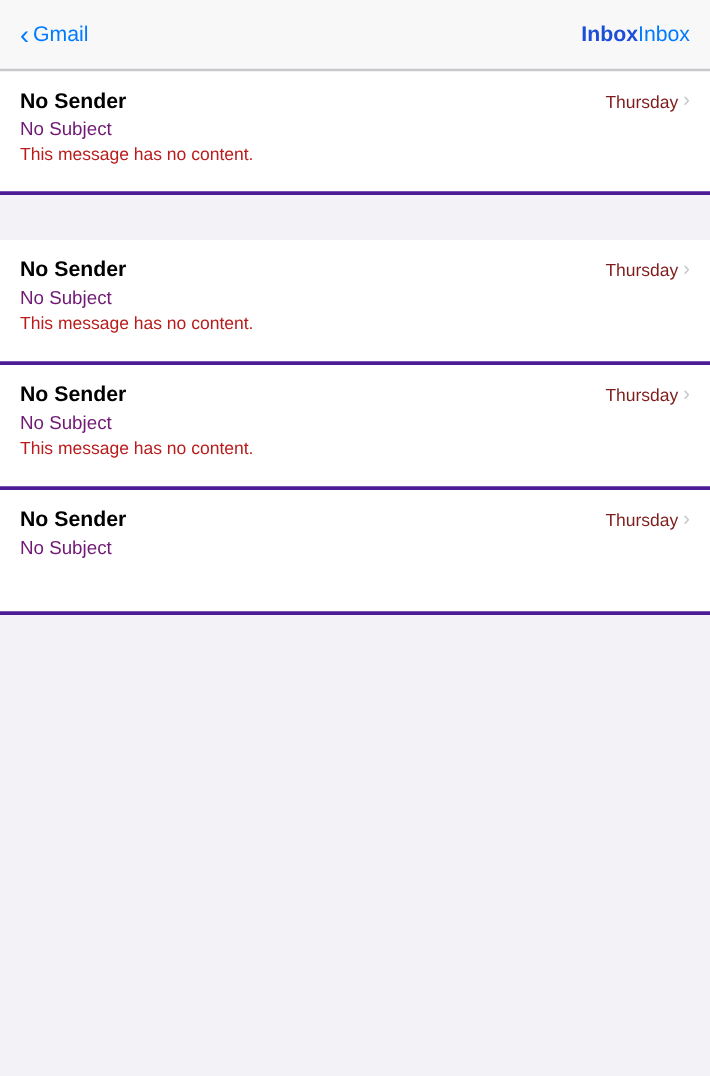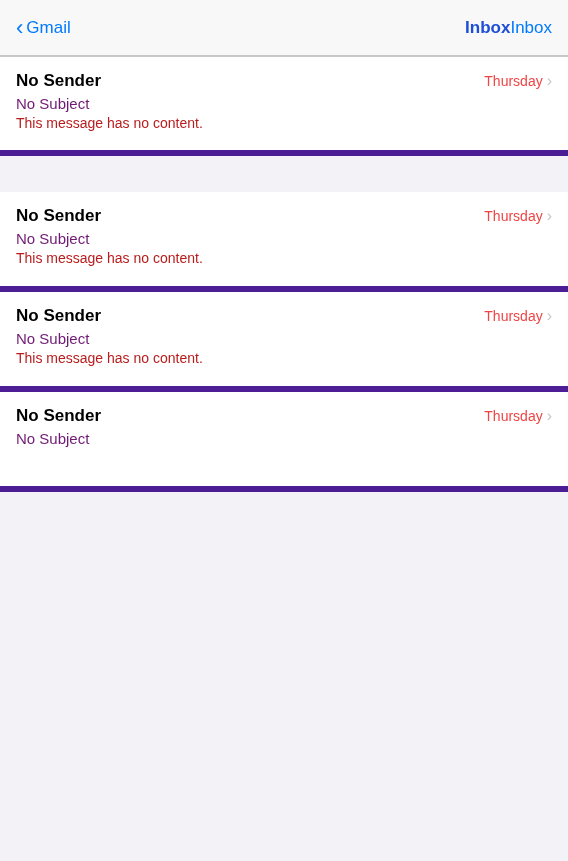--- a/index.html
+++ b/index.html
@@ -62,21 +62,21 @@
     .email-list {
       background: #fff;
       margin-top: 0;
     }
 
     .email-item {
       display: flex;
       flex-direction: column;
       padding: 14px 16px 14px 16px;
       background: #fff;
-      border-bottom: 6px solid #4c1d95;
+      border-bottom: 3px solid #4c1d95;
       position: relative;
       cursor: pointer;
       min-height: 100px;
     }
 
     .email-item:first-child {
       border-top: 1px solid #c8c8cc;
     }
 
     .email-header {
@@ -93,21 +93,21 @@
     }
 
     .email-date-container {
       display: flex;
       align-items: center;
       gap: 4px;
     }
 
     .email-date {
       font-size: 14px;
-      color: #ef4444;
+      color: #7f1d1d;
     }
 
     .chevron-right {
       color: #c7c7cc;
       font-size: 16px;
       line-height: 1;
     }
 
     .email-subject {
       font-size: 15px;

